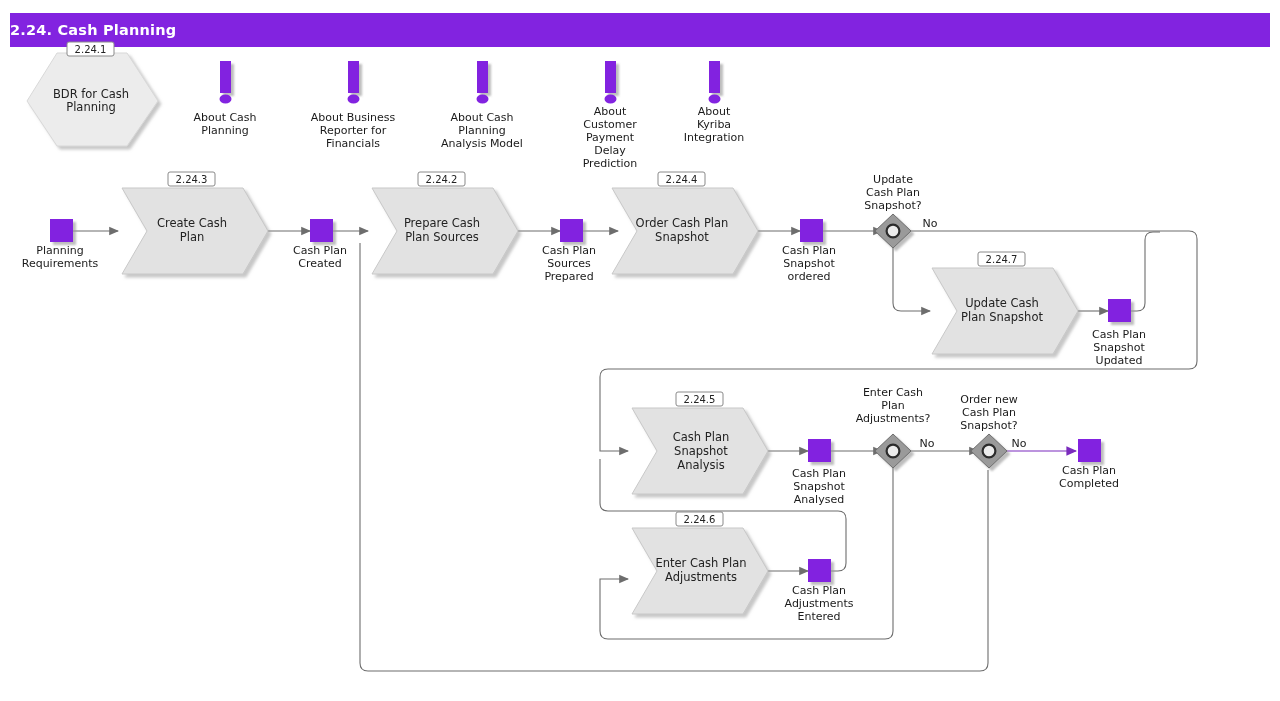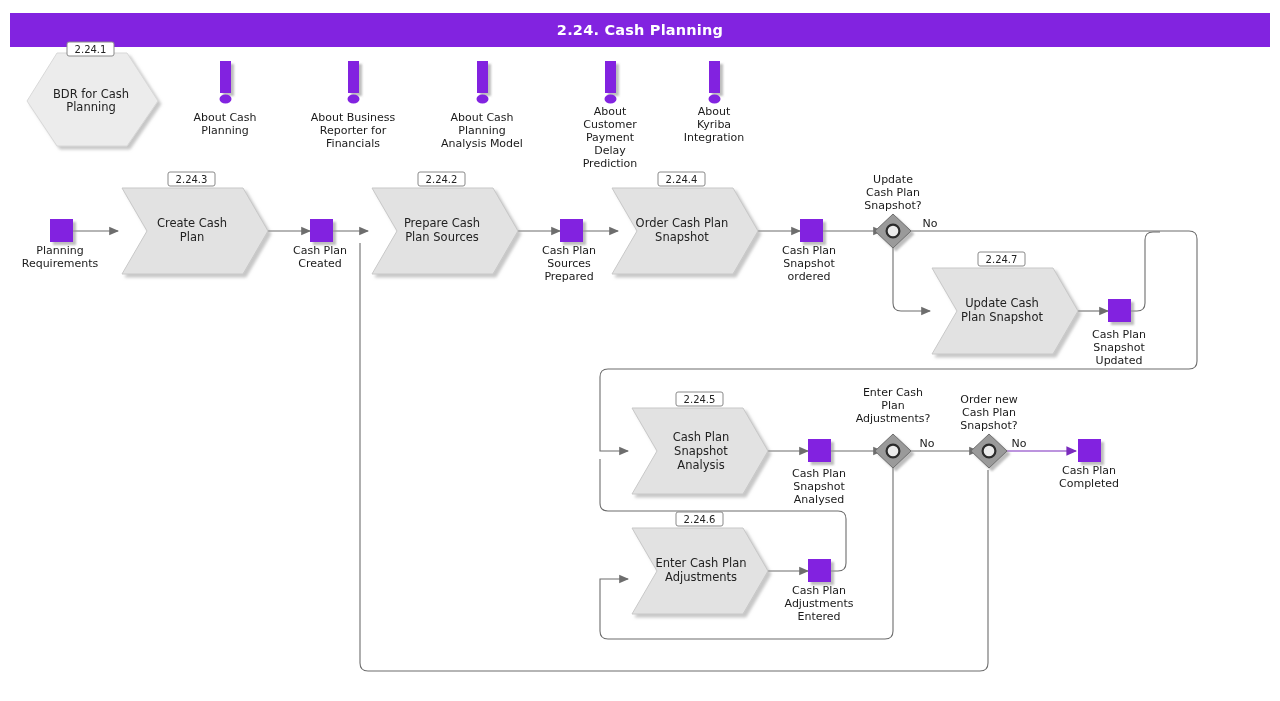--- a/index.html
+++ b/index.html
@@ -1,20 +1,20 @@
 <!DOCTYPE html>
 <html><head>
 <meta charset="utf-8">
 <style>
   html,body{margin:0;padding:0;background:#ffffff;}
   body{width:1280px;height:701px;font-family:"DejaVu Sans",sans-serif;overflow:hidden;}
   #root{position:relative;width:1280px;height:701px;}
   .header-bar{
     position:absolute;left:10px;top:13px;width:1260px;height:34px;
-    background:#8223e0;display:flex;align-items:center;justify-content:center;
+    background:#8223e0;display:flex;align-items:center;justify-content:flex-start;
   }
   .header-title{
     color:#ffffff;font-size:14.5px;font-weight:bold;letter-spacing:.2px;
     font-family:"DejaVu Sans",sans-serif;
   }
   svg.diagram{position:absolute;left:0;top:0;width:1280px;height:701px;}
   .shape-fill{fill:#e2e2e2;stroke:#c8c8c8;stroke-width:1;}
   .hex-fill{fill:#ececec;stroke:#d8d8d8;stroke-width:1;}
   .lbl{font-family:"DejaVu Sans",sans-serif;font-size:11px;fill:#1a1a1a;}
   .lbl-act{font-family:"DejaVu Sans",sans-serif;font-size:11.5px;fill:#222222;}

